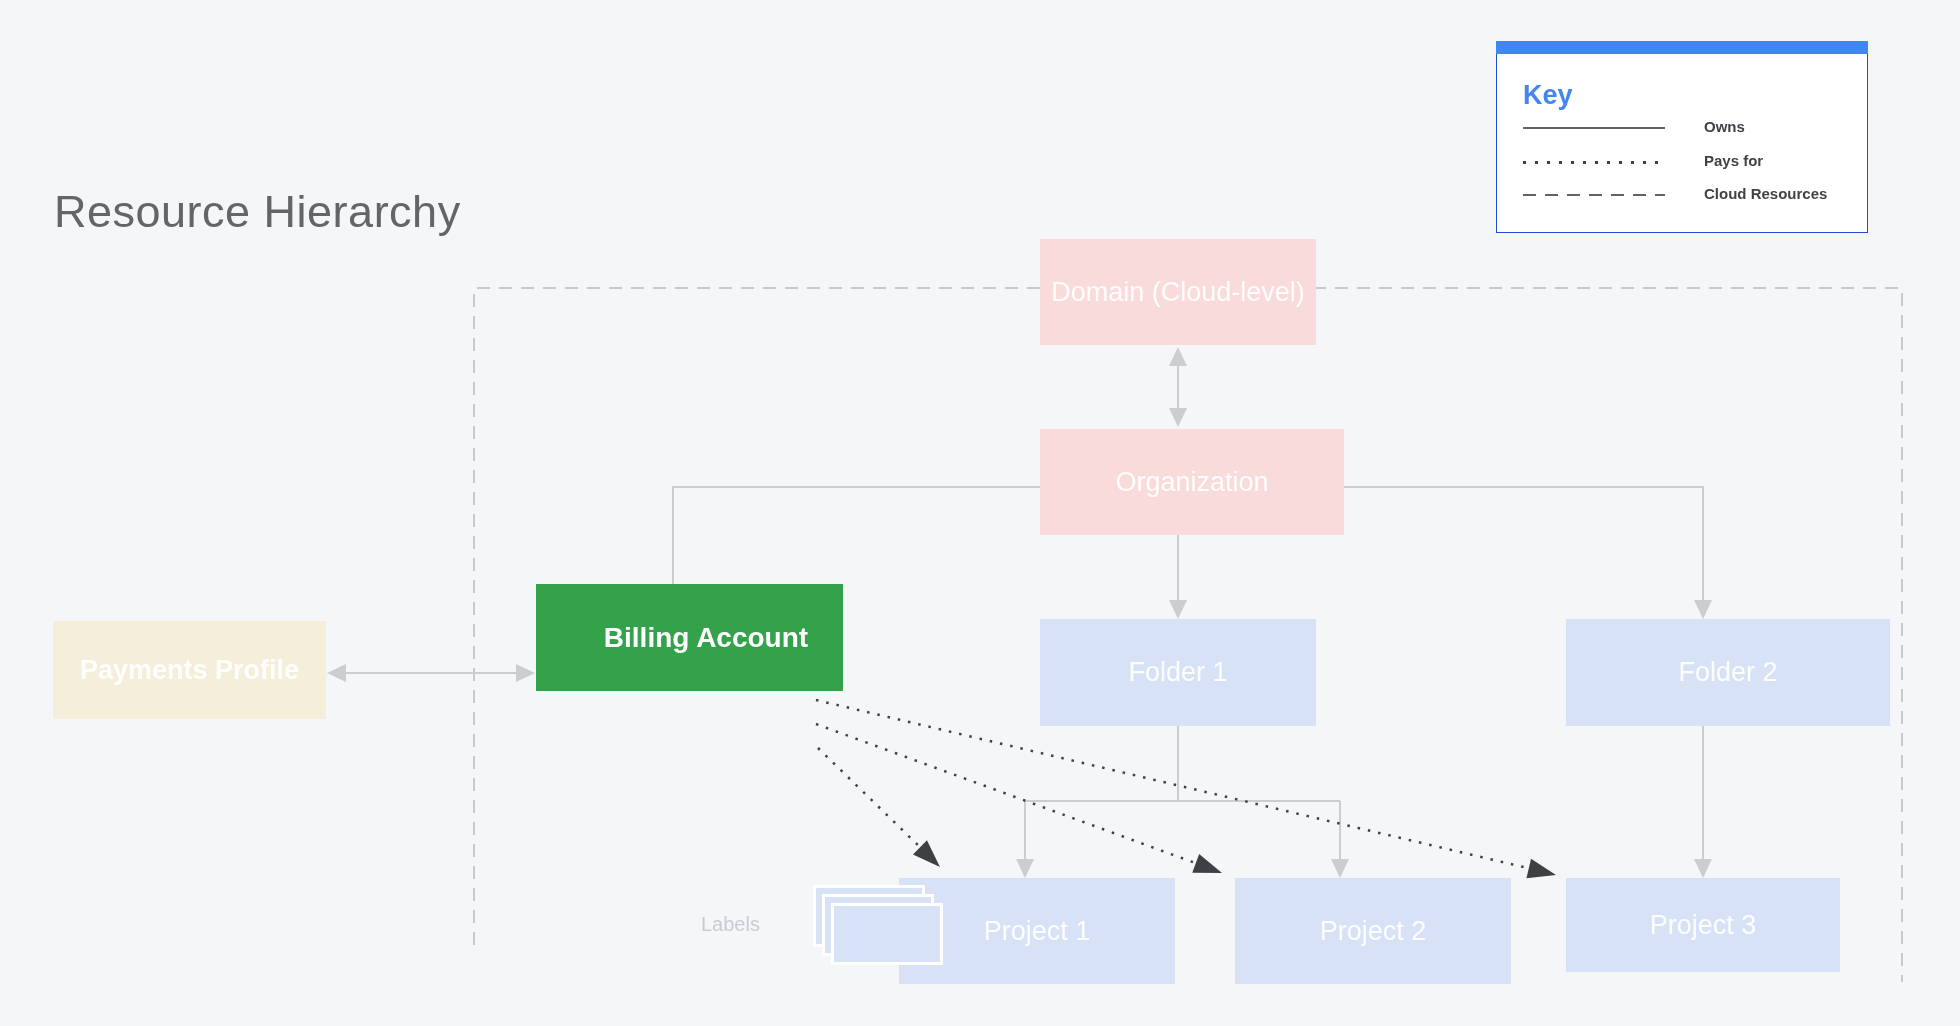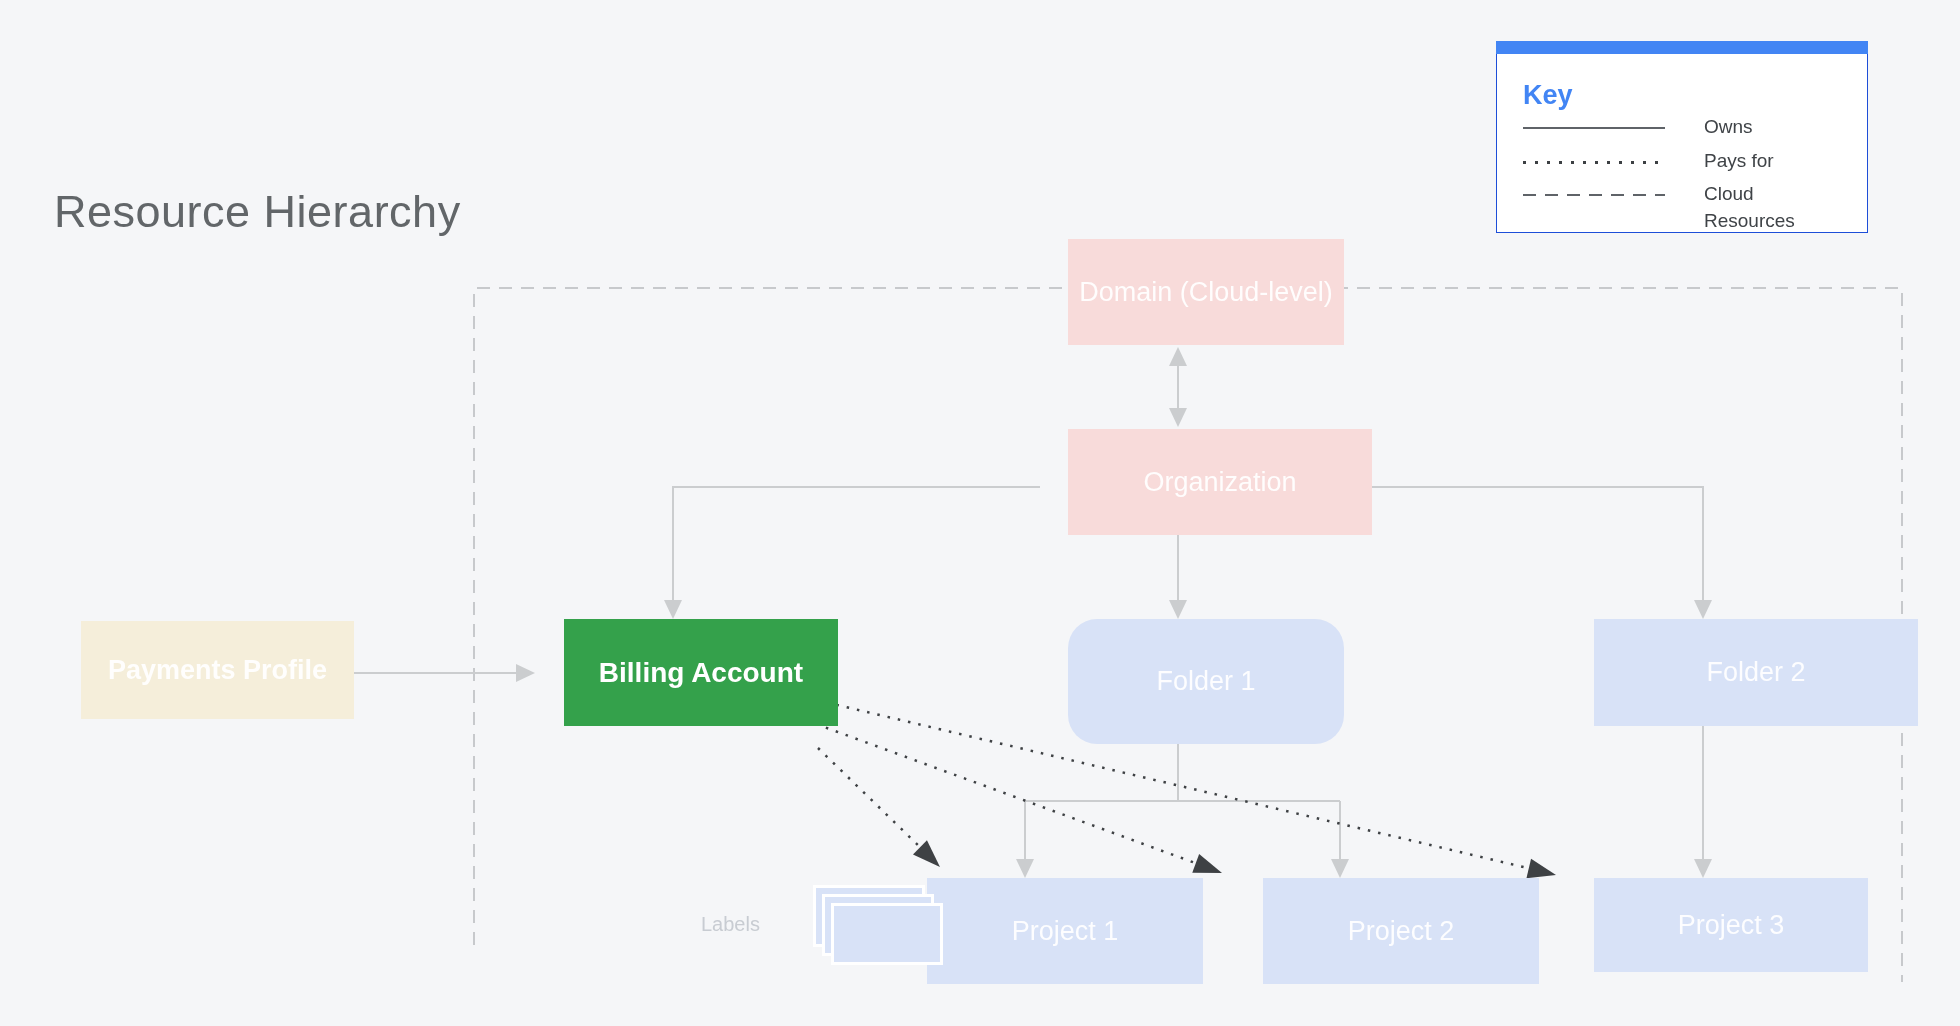--- a/index.html
+++ b/index.html
@@ -19,40 +19,40 @@
   .key-panel {
     position:absolute; left:1496px; top:41px; width:372px; height:192px;
     background:#FFFFFF; border:1px solid #1d4ed8; box-sizing:border-box;
   }
   .key-topbar { position:absolute; left:-1px; top:-1px; right:-1px; height:13px; background:var(--accent-blue,#4285F4); }
   .key-heading { position:absolute; left:26px; top:38px; font-size:27px; font-weight:bold; color:var(--accent-blue,#4285F4); }
   .key-line { position:absolute; left:26px; width:142px; height:3px; }
   .key-line.solid  { top:85px;  background:#5F6368; height:2px; }
   .key-line.dotted { top:119px; background:repeating-linear-gradient(to right,#3C4043 0 3px,transparent 3px 12px); }
   .key-line.dashed { top:152px; background:repeating-linear-gradient(to right,#5F6368 0 13px,transparent 13px 22px); height:2px; }
-  .key-label { position:absolute; left:207px; width:130px; font-size:19px; font-weight:normal; color:#3F4347; line-height:27px; }
+  .key-label { position:absolute; left:207px; width:130px; font-size:15px; font-weight:bold; color:#3F4347; line-height:27px; }
   .key-label.owns  { top:71px; }
   .key-label.pays  { top:105px; }
   .key-label.cloud { top:138px; }
 
   
   .node {
     position:absolute; display:flex; align-items:center; justify-content:center;
-    font-size:27px; color:rgba(255,255,255,0.93); text-align:right; z-index:2;margin-left:28px;
+    font-size:27px; color:rgba(255,255,255,0.93); text-align:right; z-index:2;
   }
   .node.pink  { background:var(--node-pink,#F8DBDA); }
   .node.blue  { background:var(--node-blue,#D8E2F7); }
   .node.cream { background:var(--node-cream,#F5EEDA); }
   .node.green { background:var(--node-green,#34A14B); color:#FFFFFF; font-weight:bold; font-size:28px; }
 
   .node-domain       { left:1040px; top:239px; width:276px; height:106px; }
   .node-organization { left:1040px; top:429px; width:304px; height:106px; }
   .node-payments     { left:53px;   top:621px; width:273px; height:98px;font-weight:bold; }
-  .node-billing      { left:536px;  top:619px; width:274px; height:107px; }
-  .node-folder1      { left:1040px; top:619px; width:276px; height:125px;border-radius:29px; }
+  .node-billing      { left:536px;  top:584px; width:274px; height:107px;padding-left:33px; }
+  .node-folder1      { left:1040px; top:619px; width:276px; height:107px; }
   .node-folder2      { left:1566px; top:619px; width:324px; height:107px; }
   .node-project1     { left:899px;  top:878px; width:276px; height:106px; }
   .node-project2     { left:1235px; top:878px; width:276px; height:106px; }
   .node-project3     { left:1566px; top:878px; width:274px; height:94px; }
 
   
   .labels-caption { position:absolute; left:701px; top:913px; font-size:20px; color:#C8CCD2; z-index:3; }
   .cards-icon { position:absolute; left:813px; top:885px; width:134px; height:84px; z-index:3; }
   .cards-icon .card {
     position:absolute; width:112px; height:62px; box-sizing:border-box;

